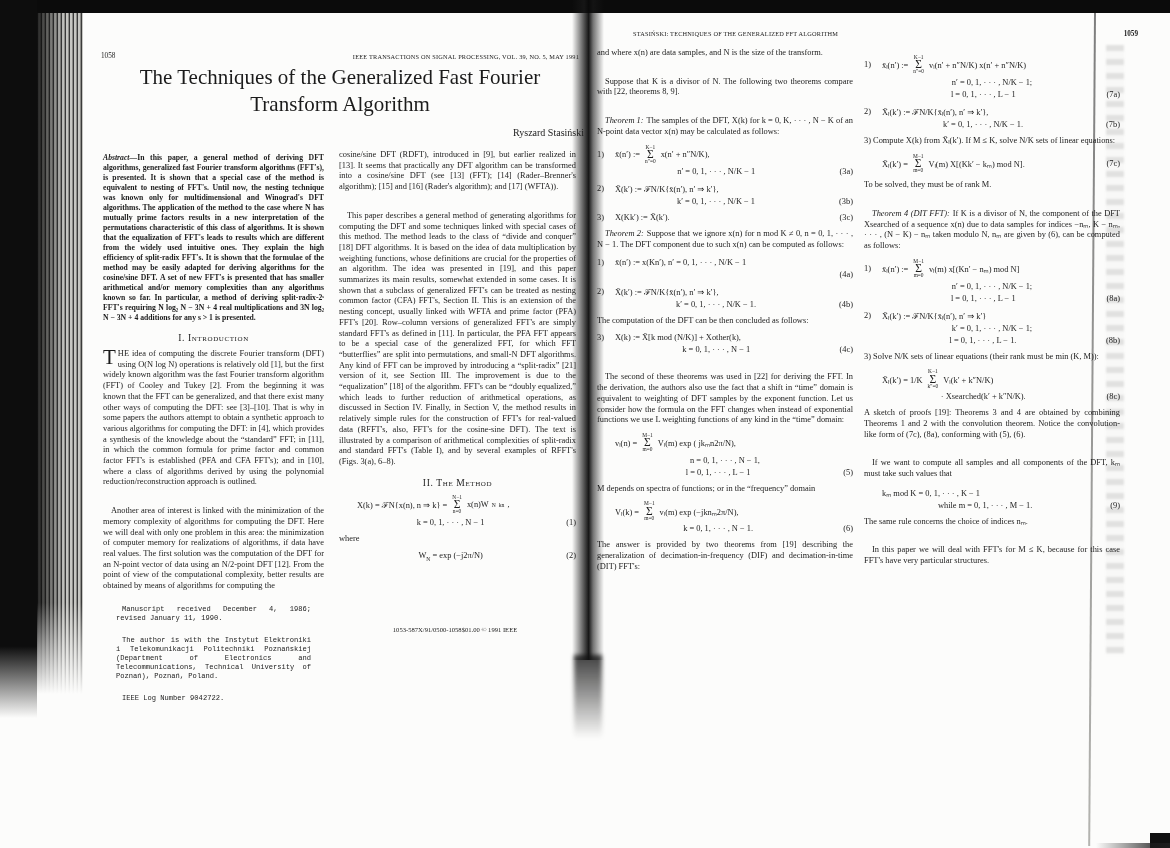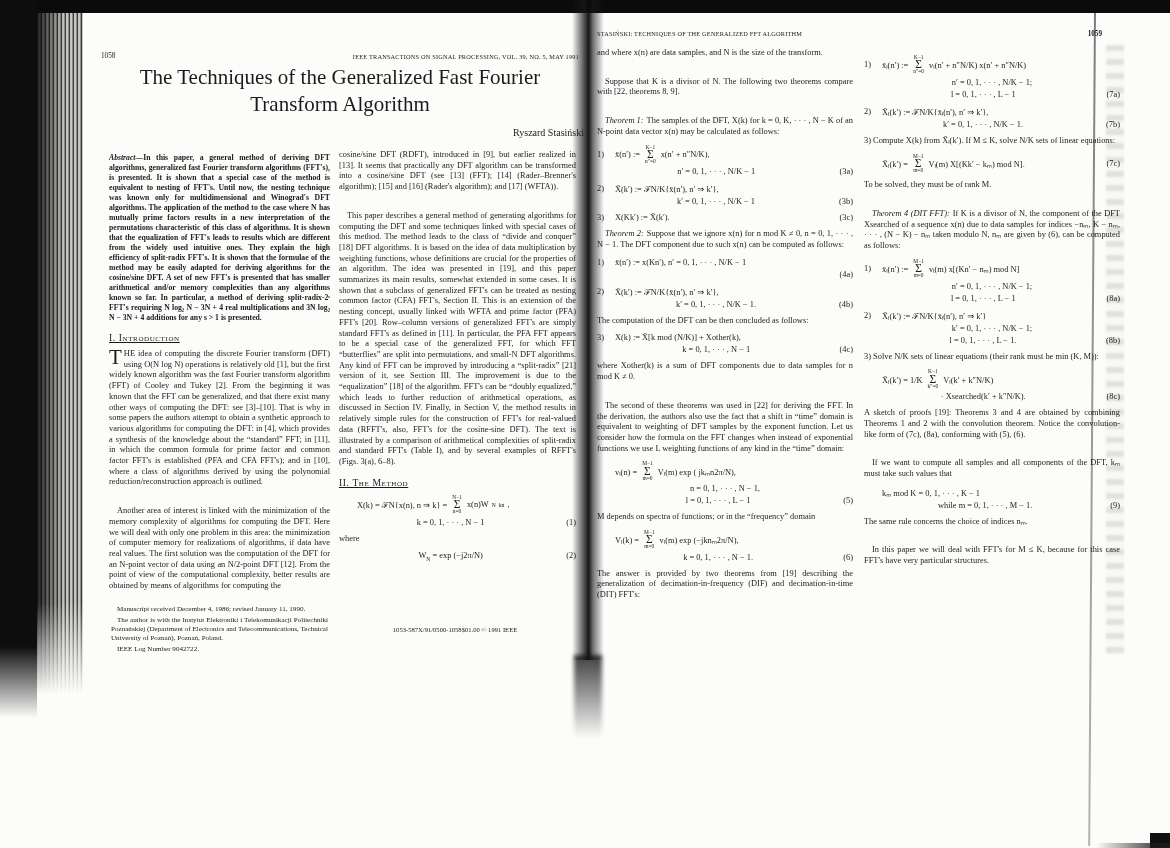--- a/index.html
+++ b/index.html
@@ -26,47 +26,47 @@
   .smudge{position:absolute;left:1106px;top:45px;width:18px;height:610px;filter:blur(1px);
     background:repeating-linear-gradient(180deg,rgba(90,90,90,.16) 0 6px,rgba(150,150,150,.04) 6px 14px);}
   .br-corner{position:absolute;left:1150px;top:833px;width:20px;height:15px;background:#101010;}
   .br-strip{position:absolute;left:1096px;top:843px;width:74px;height:5px;
     background:linear-gradient(90deg,rgba(35,35,35,0),#1c1c1c);}
   
   .b{font-size:8.4px;line-height:10.7px;text-align:justify;margin:0;}
   .ind{text-indent:8px;}
   .abs{font-weight:bold;font-size:7.7px;line-height:10px;text-align:justify;margin:0;}
   .abs-label{font-style:italic;}
-  .sec{font-variant:small-caps;font-size:9.6px;letter-spacing:.6px;margin:9px 0 6px;text-decoration:underline;}
+  .sec{text-align:center;font-variant:small-caps;font-size:9.6px;letter-spacing:.6px;margin:9px 0 6px;}
   .dropcap{float:left;font-size:21px;line-height:17px;padding-right:2px;}
   .thm{font-style:italic;margin-right:3px;}
   .gap{margin-top:18px;}
   
   .eq{margin:7px 0;font-size:8.4px;}
   .eq-row{display:flex;align-items:center;gap:3px;}
   .eq-no{width:15px;flex:none;}
   .eq-num{margin-left:auto;padding-left:4px;flex:none;text-align:center;}
   .eq-line{display:flex;align-items:baseline;margin-top:3px;}
   .eq-line-text{flex:1;text-align:center;}
   .sig{display:inline-flex;flex-direction:column;align-items:center;line-height:1;margin:0 2px;flex:none;}
   .sig .lim{font-size:5.4px;}
   .sig .sg{font-size:11.5px;line-height:9px;}
   sub.ss,sup.ss{font-size:5.6px;}
   
   .lp-header{position:absolute;left:101px;top:52px;width:478px;display:flex;justify-content:space-between;align-items:flex-end;gap:28px;}
   .lp-pagenum{font-size:7.2px;}
   .lp-journal{font-size:6.3px;letter-spacing:.2px;}
   .lp-title{position:absolute;left:96px;top:64px;width:488px;text-align:center;font-size:21px;line-height:27px;}
   .lp-author{position:absolute;left:96px;top:127px;width:488px;text-align:right;font-size:10px;}
-  .lp-col1{position:absolute;left:109px;top:153px;width:221px;}
+  .lp-col1{position:absolute;left:103px;top:153px;width:221px;}
   .lp-col2{position:absolute;left:339px;top:150px;width:237px;}
   .fn{font-size:7.1px;line-height:9.1px;margin-top:13px;}
-  .fn p{margin:2px;text-indent:6px;text-align:justify;}
+  .fn p{margin:13px;text-indent:6px;text-align:justify;font-family:Liberation Mono, monospace;}
   .lp-copyright{position:absolute;left:320px;top:626px;width:270px;text-align:center;font-size:6.6px;}
-  .rp-header{position:absolute;left:597px;top:30px;width:505px;display:flex;justify-content:space-between;align-items:baseline;}
+  .rp-header{position:absolute;left:597px;top:30px;width:505px;display:flex;justify-content:space-between;align-items:baseline;padding-left:36px;}
   .rp-running{font-size:6.3px;letter-spacing:.2px;}
   .rp-pagenum{font-size:7.2px;font-weight:bold;}
   .rp-col1{position:absolute;left:597px;top:48px;width:256px;}
   .rp-col2{position:absolute;left:864px;top:48px;width:256px;}
 </style>
 </head>
 <body>
 
 <div class="topbar"></div>
 <div class="leftblack"></div>
@@ -204,21 +204,20 @@
     <div class="eq">
       <div class="eq-row">
           <span class="eq-no">3)</span>
           <span>X(k) := X̄[k mod (N/K)] + Xother(k),</span>
         </div>
       <div class="eq-line">
           <span class="eq-line-text">k = 0, 1, · · · , N − 1</span>
           <span class="eq-num">(4c)</span>
         </div>
     </div>
-    <p class="b">where Xother(k) is a sum of DFT components due to data samples for n mod K ≠ 0.</p>
     <p class="b ind gap">The second of these theorems was used in [22] for deriving the FFT. In the derivation, the authors also use the fact that a shift in “time” domain is equivalent to weighting of DFT samples by the exponent function. Let us consider how the formula on the FFT changes when instead of exponential functions we use L weighting functions of any kind in the “time” domain:</p>
     <div class="eq">
       <div class="eq-row">
         <span class="eq-no"></span>
         <span>vₗ(n) =</span>
         <span class="sig">
             <span class="lim">M−1</span>
             <span class="sg">Σ</span>
             <span class="lim">m=0</span>
           </span>

